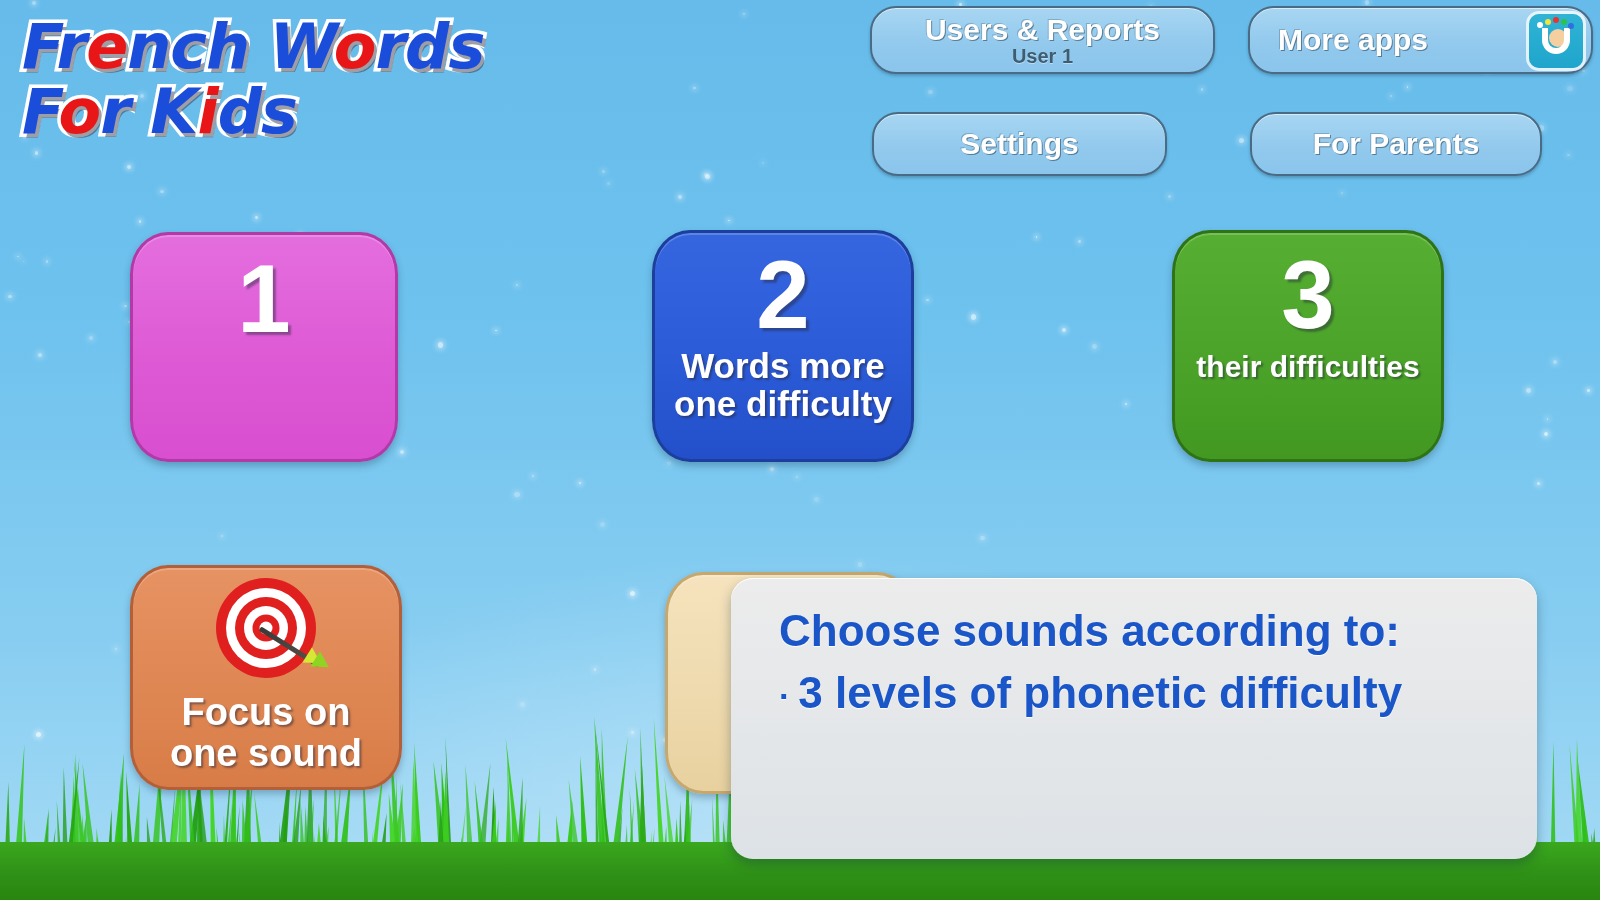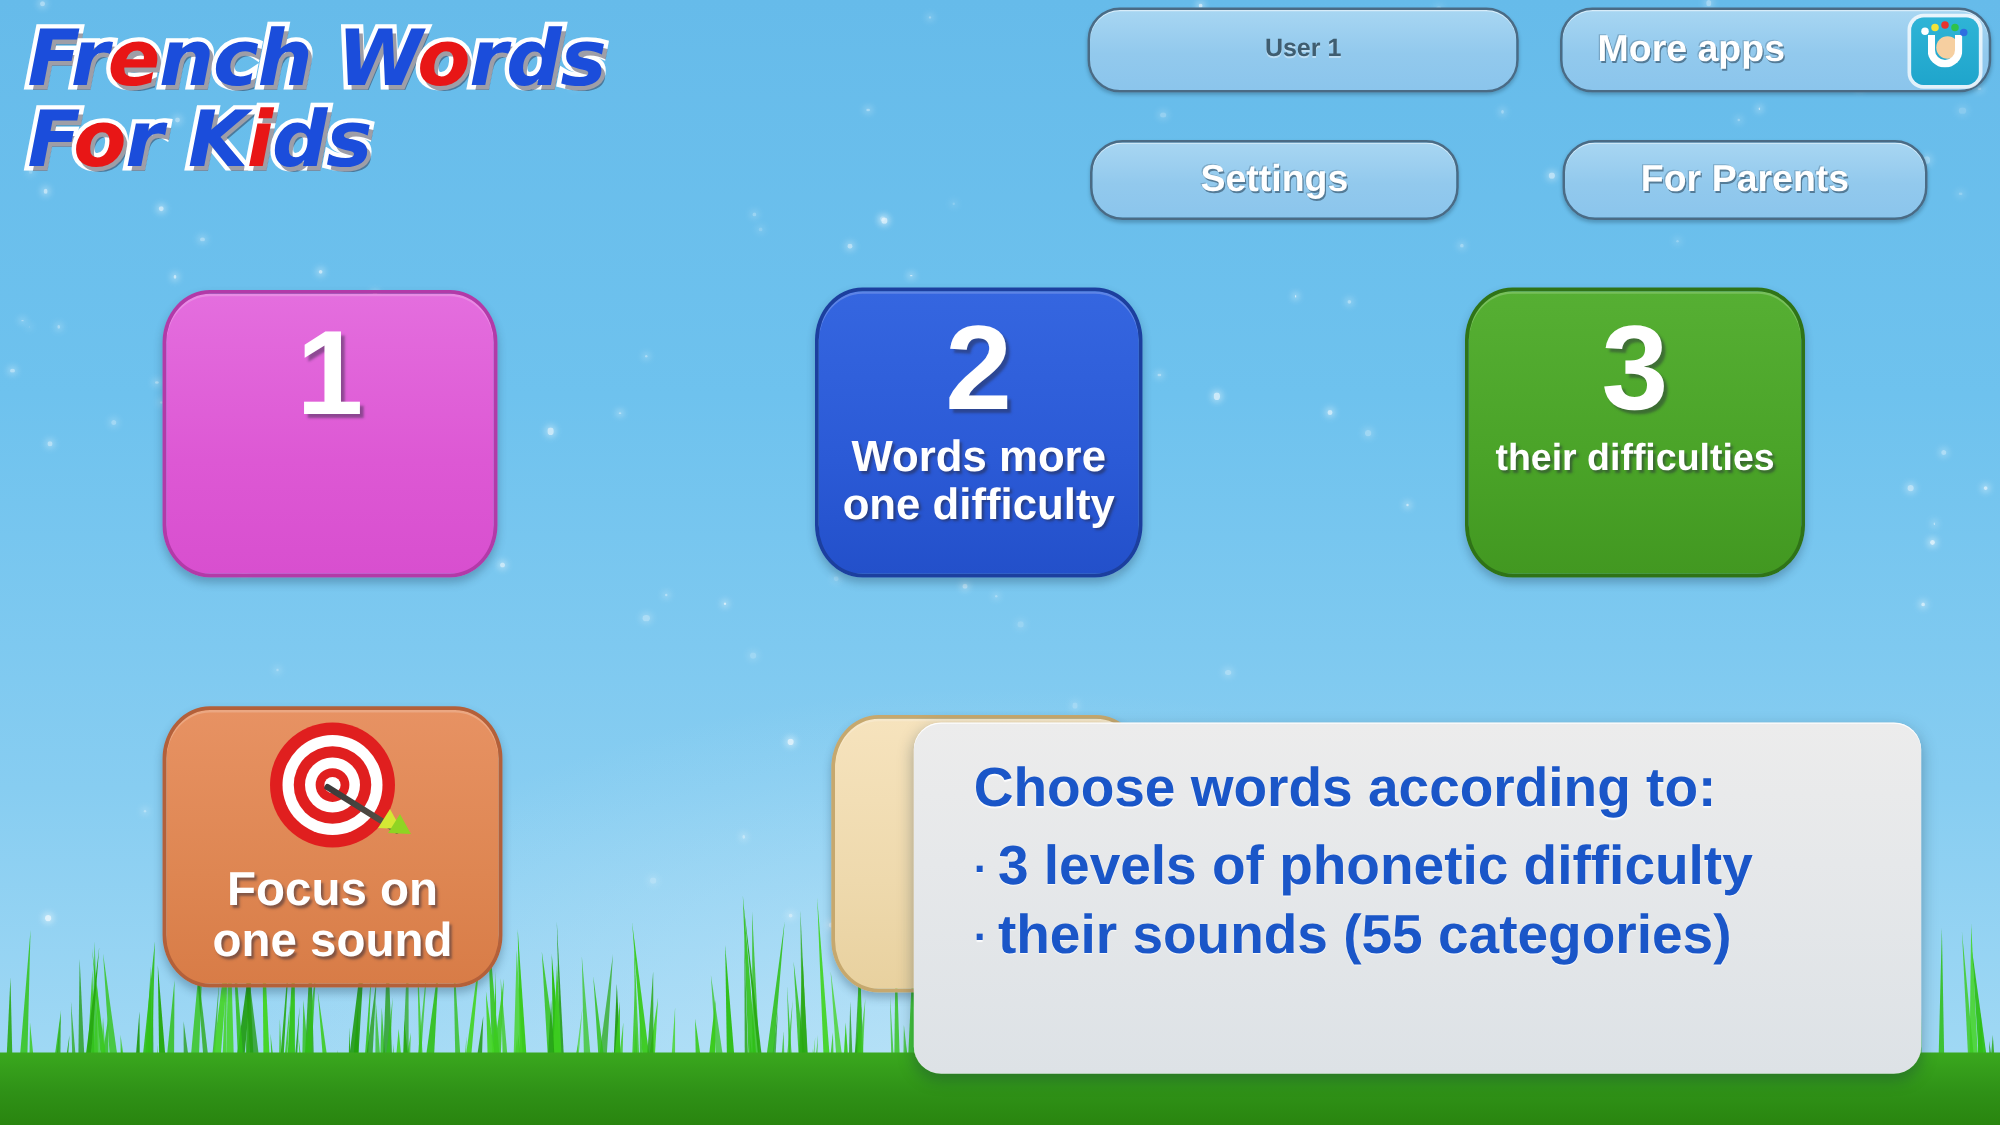--- a/index.html
+++ b/index.html
@@ -684,20 +684,21 @@
     <div class="blade" style="border-left-width: 4.10746px; border-right-width: 4.10746px; border-bottom: 132.164px solid rgb(60, 203, 32); left: 1308.36px; bottom: 17.1212px; transform: rotate(-7.2deg) skewX(-3.6deg); transform-origin: 50% 100%; opacity: 0.91;"></div>
     <div id="grassbase"></div>
 </div>
 
 <div id="title">
   <div class="line l1"><span>F</span><span>r</span><span class="red">e</span><span>n</span><span>c</span><span>h</span><span>&nbsp;</span><span>W</span><span class="red">o</span><span>r</span><span>d</span><span>s</span></div>
   <div class="line l2"><span>F</span><span class="red">o</span><span>r</span><span>&nbsp;</span><span>K</span><span class="red">i</span><span>d</span><span>s</span></div>
 </div>
 
 <div class="navbtn" id="btn-users">
+  <div class="lbl">Users &amp; Reports</div>
   <div class="sub">User 1</div>
 </div>
 
 <div class="navbtn" id="btn-more">
   <div class="lbl">More apps</div>
   <div id="moreapps-icon">
     <div class="blob"></div>
     <div class="u"></div>
     <div class="dot" style="left:16px;top:5px;background:#f2e43a;"></div>
     <div class="dot" style="left:24px;top:3px;background:#e8342e;"></div>
@@ -750,20 +751,17 @@
     <div>Focus on</div>
     <div>one sound</div>
   </div>
 </div>
 
 <div class="tile" id="tile-theme">
   <div class="cap">Th</div>
 </div>
 
 <div id="popup">
-  <div class="phead">Choose words according to:</div>
+  <div class="phead">Choose sounds according to:</div>
   <div class="pitem">
     <span class="bul">·</span><span>3 levels of phonetic difficulty</span>
   </div>
-  <div class="pitem">
-    <span class="bul">·</span><span>their sounds (55 categories)</span>
-  </div>
 </div>
 
 </body></html>

